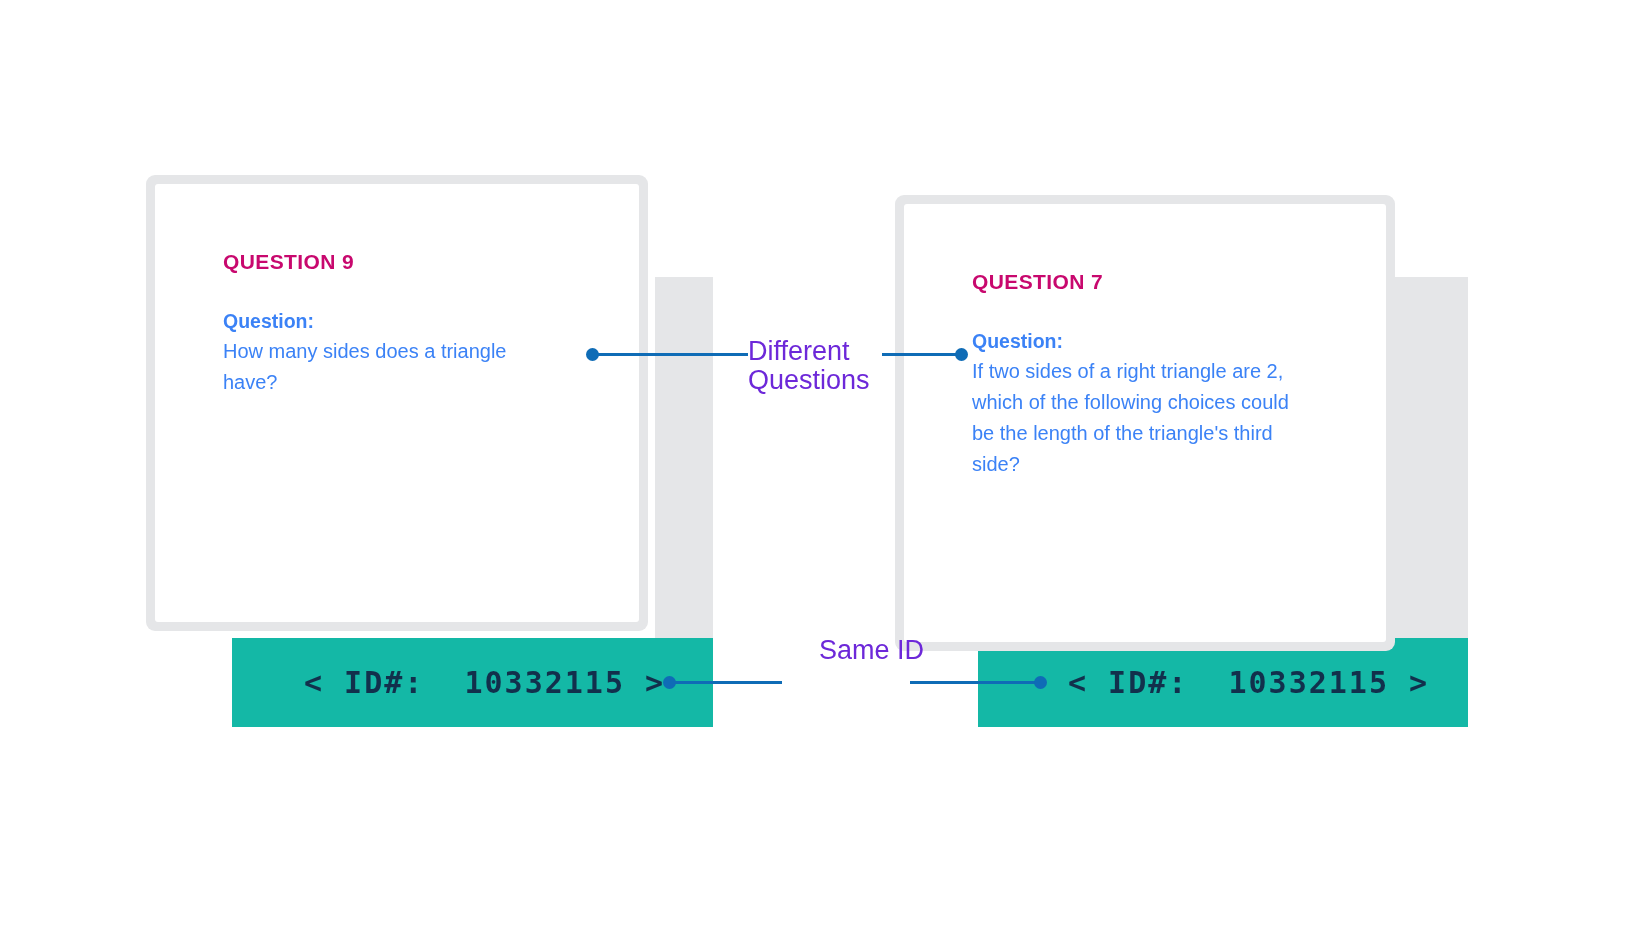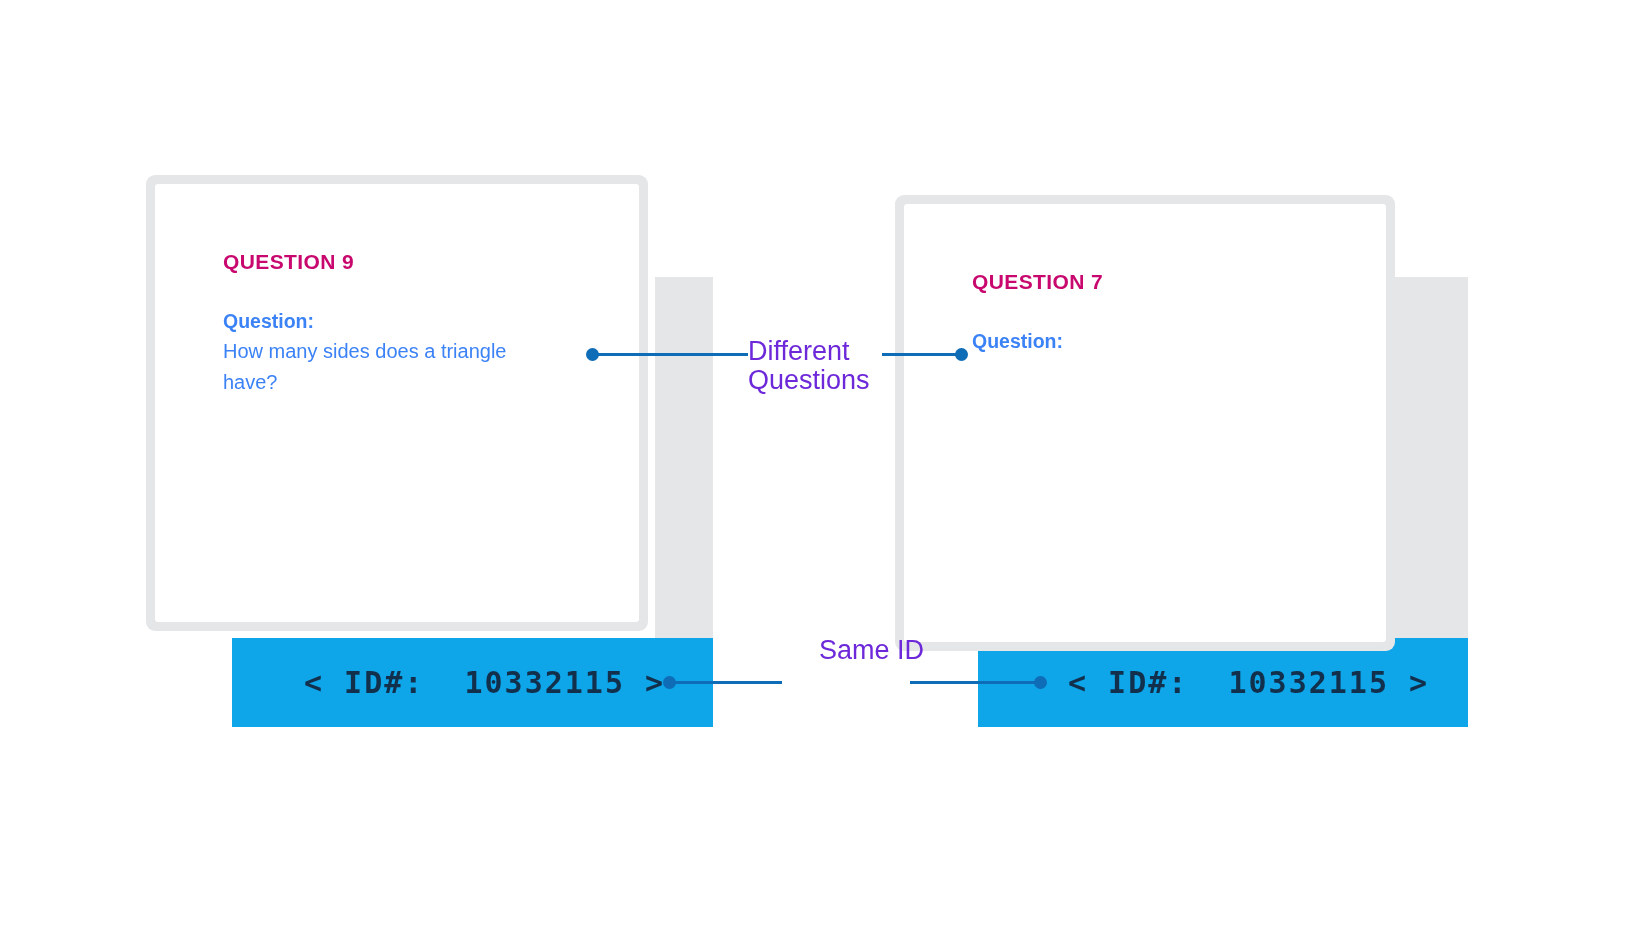--- a/index.html
+++ b/index.html
@@ -17,21 +17,21 @@
     background: #ffffff;
   }
 
   
   .gray-strip {
     position: absolute;
     background: #e5e6e8;
   }
   .id-bar {
     position: absolute;
-    background: #0ea5e9;
+    background: #14b8a6;
     display: flex;
     align-items: center;
   }
   .id-text {
     font-family: "DejaVu Sans Mono", "Liberation Mono", monospace;
     font-weight: 700;
     font-size: 30px;
     letter-spacing: 2px;
     color: #12304c;
     white-space: pre;
@@ -115,20 +115,21 @@
       <div class="q-heading">QUESTION 9</div>
       <div class="q-label">Question:</div>
       <div class="q-body">How many sides does a triangle have?</div>
     </div>
   </div>
 
   <div class="card-frame" style="left:895px; top:175px; width:500px; height:456px;margin-top:20px;">
     <div class="card-inner">
       <div class="q-heading">QUESTION 7</div>
       <div class="q-label">Question:</div>
+      <div class="q-body">If two sides of a right triangle are 2, which of the following choices could be the length of the triangle's third side?</div>
     </div>
   </div>
 
   <div class="conn-dot" style="left:586px; top:348px;"></div>
   <div class="conn-line" style="left:592px; top:353px; width:156px;"></div>
   <div class="conn-label" style="left:748px; top:337px; width:150px;">Different
 Questions</div>
   <div class="conn-line" style="left:882px; top:353px; width:80px;"></div>
   <div class="conn-dot" style="left:955px; top:348px;"></div>
 

